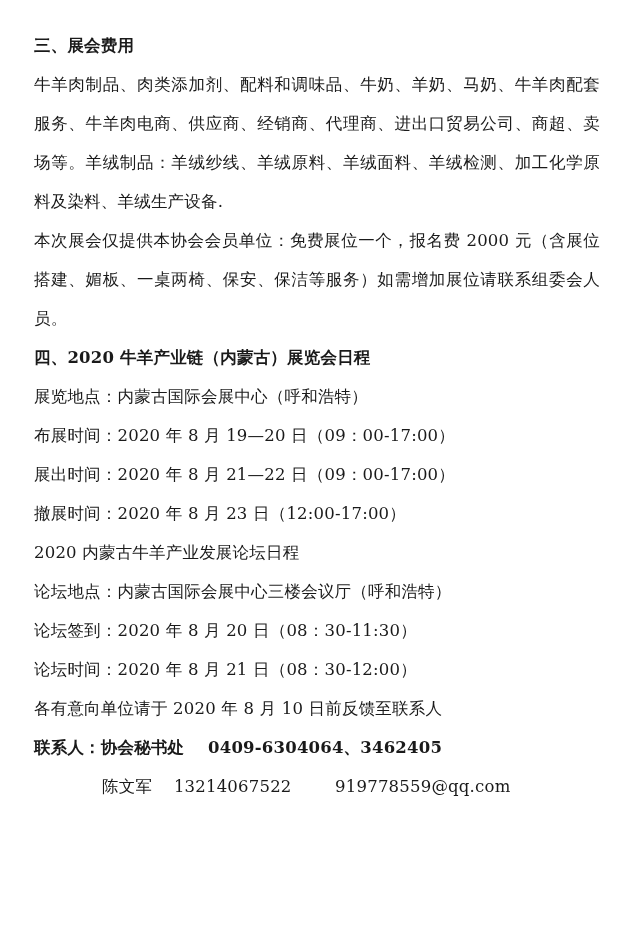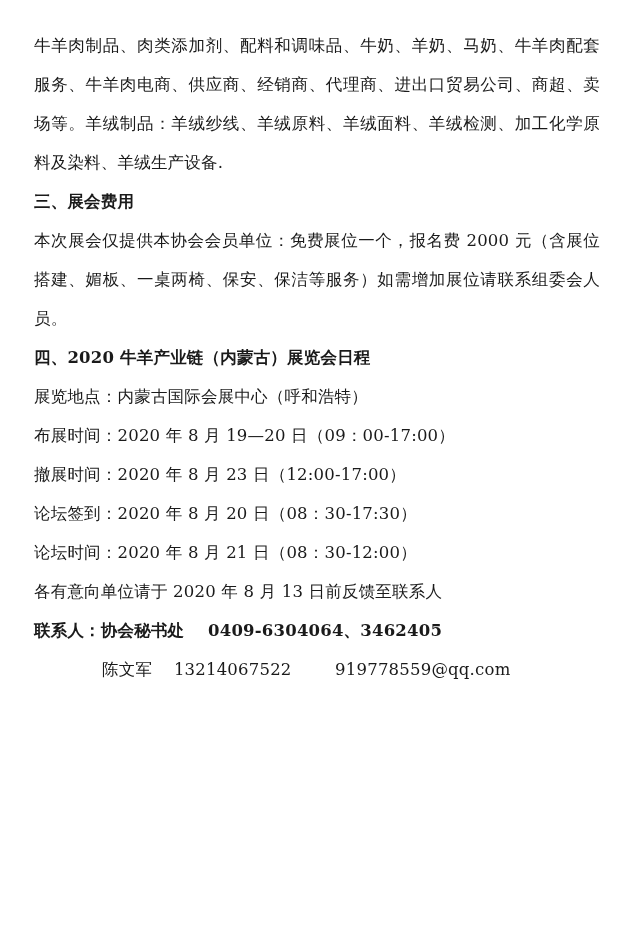--- a/index.html
+++ b/index.html
@@ -39,27 +39,30 @@
   .para.contact {
     padding-left: 68px;
   }
 </style>
 </head>
 <body>
 
 <div class="page">
   <div class="doc-body">
 
+    <p class="para bold">三、展会费用</p>
     <p class="para">牛羊肉制品、肉类添加剂、配料和调味品、牛奶、羊奶、马奶、牛羊肉配套服务、牛羊肉电商、供应商、经销商、代理商、进出口贸易公司、商超、卖场等。羊绒制品：羊绒纱线、羊绒原料、羊绒面料、羊绒检测、加工化学原料及染料、羊绒生产设备.</p>
-    <p class="para bold">三、展会费用</p>
     <p class="para">本次展会仅提供本协会会员单位：免费展位一个，报名费 2000 元（含展位搭建、媚板、一桌两椅、保安、保洁等服务）如需增加展位请联系组委会人员。</p>
     <p class="para bold">四、2020 牛羊产业链（内蒙古）展览会日程</p>
     <p class="para">展览地点：内蒙古国际会展中心（呼和浩特）</p>
     <p class="para">布展时间：2020 年 8 月 19—20 日（09：00-17:00）</p>
+    <p class="para">展出时间：2020 年 8 月 21—22 日（09：00-17:00）</p>
     <p class="para">撤展时间：2020 年 8 月 23 日（12:00-17:00）</p>
-    <p class="para">论坛签到：2020 年 8 月 20 日（08：30-17:30）</p>
+    <p class="para">2020 内蒙古牛羊产业发展论坛日程</p>
+    <p class="para">论坛地点：内蒙古国际会展中心三楼会议厅（呼和浩特）</p>
+    <p class="para">论坛签到：2020 年 8 月 20 日（08：30-11:30）</p>
     <p class="para">论坛时间：2020 年 8 月 21 日（08：30-12:00）</p>
-    <p class="para">各有意向单位请于 2020 年 8 月 13 日前反馈至联系人</p>
+    <p class="para">各有意向单位请于 2020 年 8 月 10 日前反馈至联系人</p>
     <p class="para bold">联系人：协会秘书处    0409-6304064、3462405</p>
     <p class="para contact">陈文军    13214067522        919778559@qq.com</p>
 
   </div>
 </div>
 
 </body></html>

